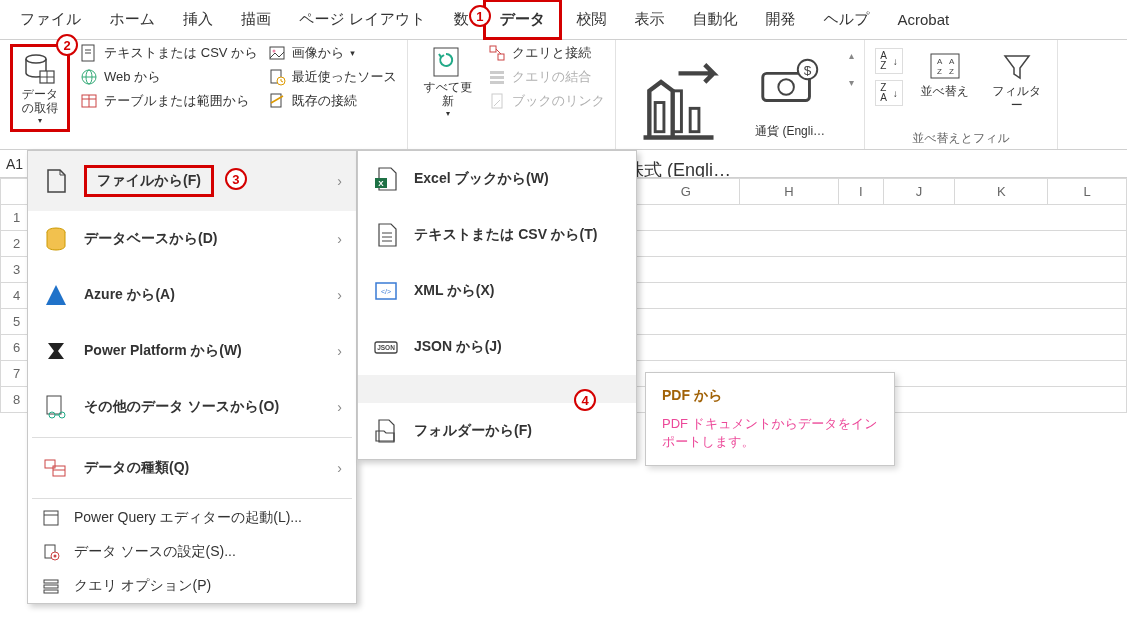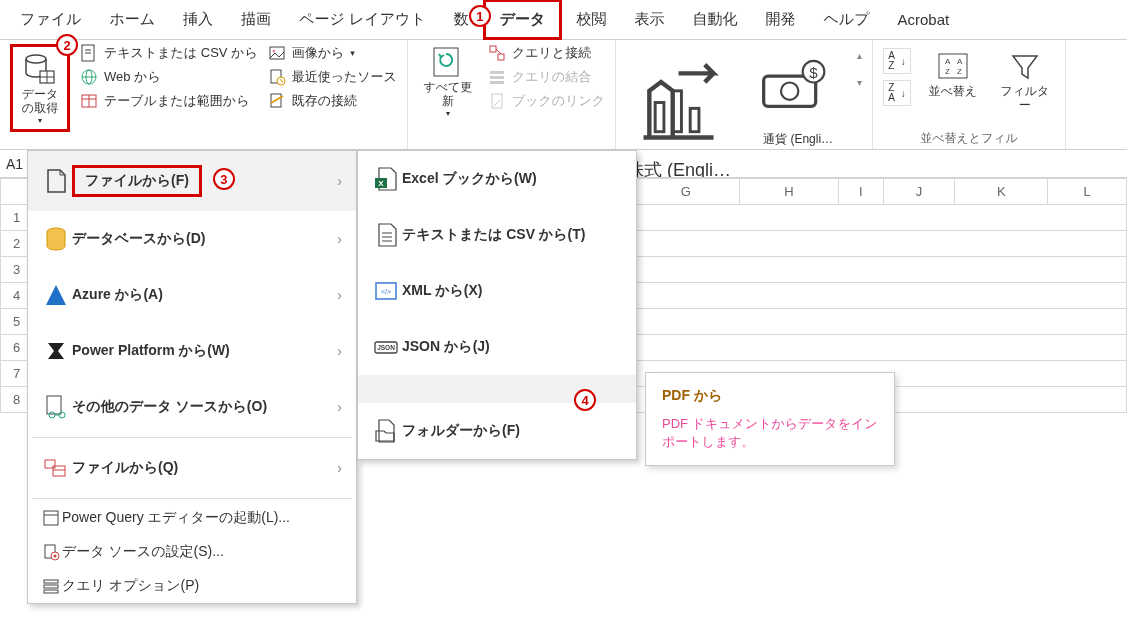--- a/index.html
+++ b/index.html
@@ -12,21 +12,21 @@
   .ribbon-rows { display: flex; flex-direction: column; gap: 6px; }
   .ribbon-item { display: flex; align-items: center; gap: 6px; font-size: 13px; white-space: nowrap; }
   .ribbon-group-label { font-size: 12px; color: #666; text-align: center; }
   .big-btn { display: flex; flex-direction: column; align-items: center; justify-content: center; width: 60px; font-size: 12px; text-align: center; line-height: 1.2; }
   .icon-box { width: 18px; height: 18px; display: inline-flex; align-items: center; justify-content: center; flex-shrink: 0; }
   .icon-big { width: 36px; height: 36px; }
   .disabled { color: #b0b0b0; }
   .redbox { border: 3px solid #d40000; }
   .circle-num { width: 22px; height: 22px; border-radius: 50%; border: 2px solid #d40000; color: #d40000; background: #fff; font-weight: bold; font-size: 13px; display: flex; align-items: center; justify-content: center; position: absolute; z-index: 50; }
   .menu { position: absolute; background: #fff; border: 1px solid #c8c8c8; box-shadow: 3px 3px 6px rgba(0,0,0,0.2); z-index: 20; }
-  .menu-item { display: flex; align-items: center; padding: 14px 14px; gap: 2px; position: relative; }
+  .menu-item { display: flex; align-items: center; padding: 14px 14px; gap: 14px; position: relative; }
   .menu-item:hover, .menu-item.hover { background: #f2f2f2; }
   .menu-item .arrow { margin-left: auto; color: #888; }
   .menu-sep { border-top: 1px solid #ddd; margin: 2px 4px; }
   .menu-icon { width: 28px; height: 28px; display:flex; align-items:center; justify-content:center; flex-shrink:0; }
   .tooltip { position: absolute; background: #fff; border: 1px solid #c8c8c8; box-shadow: 3px 3px 6px rgba(0,0,0,0.15); padding: 14px 16px; z-index: 30; width: 250px; }
   .tooltip-title { font-weight: bold; margin-bottom: 10px; color: #a16207; }
   .tooltip-body { color: #ec4899; font-size: 13px; line-height: 1.4; }
   .grid { position: absolute; top: 310px; left: 0; right: 0; bottom: 0; }
   .grid table { border-collapse: collapse; width: 100%; }
   .grid th, .grid td { border: 1px solid #d8d8d8; height: 26px; text-align: center; font-weight: normal; color: #666; font-size: 13px; }
@@ -195,21 +195,21 @@
             </svg></span>
         <div style="font-size:18px;">株式 (Engli…</div>
       </div>
       <div style="text-align:center;">
         <span class="icon-big"><svg viewBox="0 0 36 36">
               <rect x="4" y="12" width="24" height="14" rx="2" fill="none" stroke="#444" stroke-width="1.5"></rect>
               <circle cx="16" cy="19" r="4" fill="none" stroke="#444"></circle>
               <circle cx="27" cy="10" r="5" fill="#fff" stroke="#444"></circle>
               <text x="27" y="13" font-size="7" text-anchor="middle" fill="#444">$</text>
             </svg></span>
-        <div style="font-size:12px;margin-left:8px;">通貨 (Engli…</div>
+        <div style="font-size:12px;">通貨 (Engli…</div>
       </div>
       <div style="display:flex; flex-direction:column; justify-content:center; gap:16px; color:#888;">
         <span style="font-size:10px;">▴</span>
         <span style="font-size:10px;">▾</span>
       </div>
     </div>
     <div class="ribbon-group-label">データの種類</div>
   </div>
 
   <div class="ribbon-group">
@@ -368,21 +368,21 @@
   </div>
   <div class="menu-sep"></div>
   <div class="menu-item">
     <span class="menu-icon">
         <svg viewBox="0 0 28 28">
           <rect x="3" y="6" width="10" height="8" fill="none" stroke="#c44"></rect>
           <rect x="11" y="12" width="12" height="10" fill="none" stroke="#c44"></rect>
           <line x1="11" y1="16" x2="23" y2="16" stroke="#c44"></line>
         </svg>
       </span>
-    <span style="font-weight:bold;">ファイルから(Q)</span>
+    <span style="font-weight:bold;">データの種類(Q)</span>
     <span class="arrow">›</span>
   </div>
   <div class="menu-sep"></div>
   <div class="menu-item" style="padding:8px 14px;">
     <span class="icon-box">
         <svg viewBox="0 0 18 18">
           <rect x="2" y="2" width="14" height="14" fill="none" stroke="#444"></rect>
           <line x1="2" y1="6" x2="16" y2="6" stroke="#444"></line>
         </svg>
       </span>

